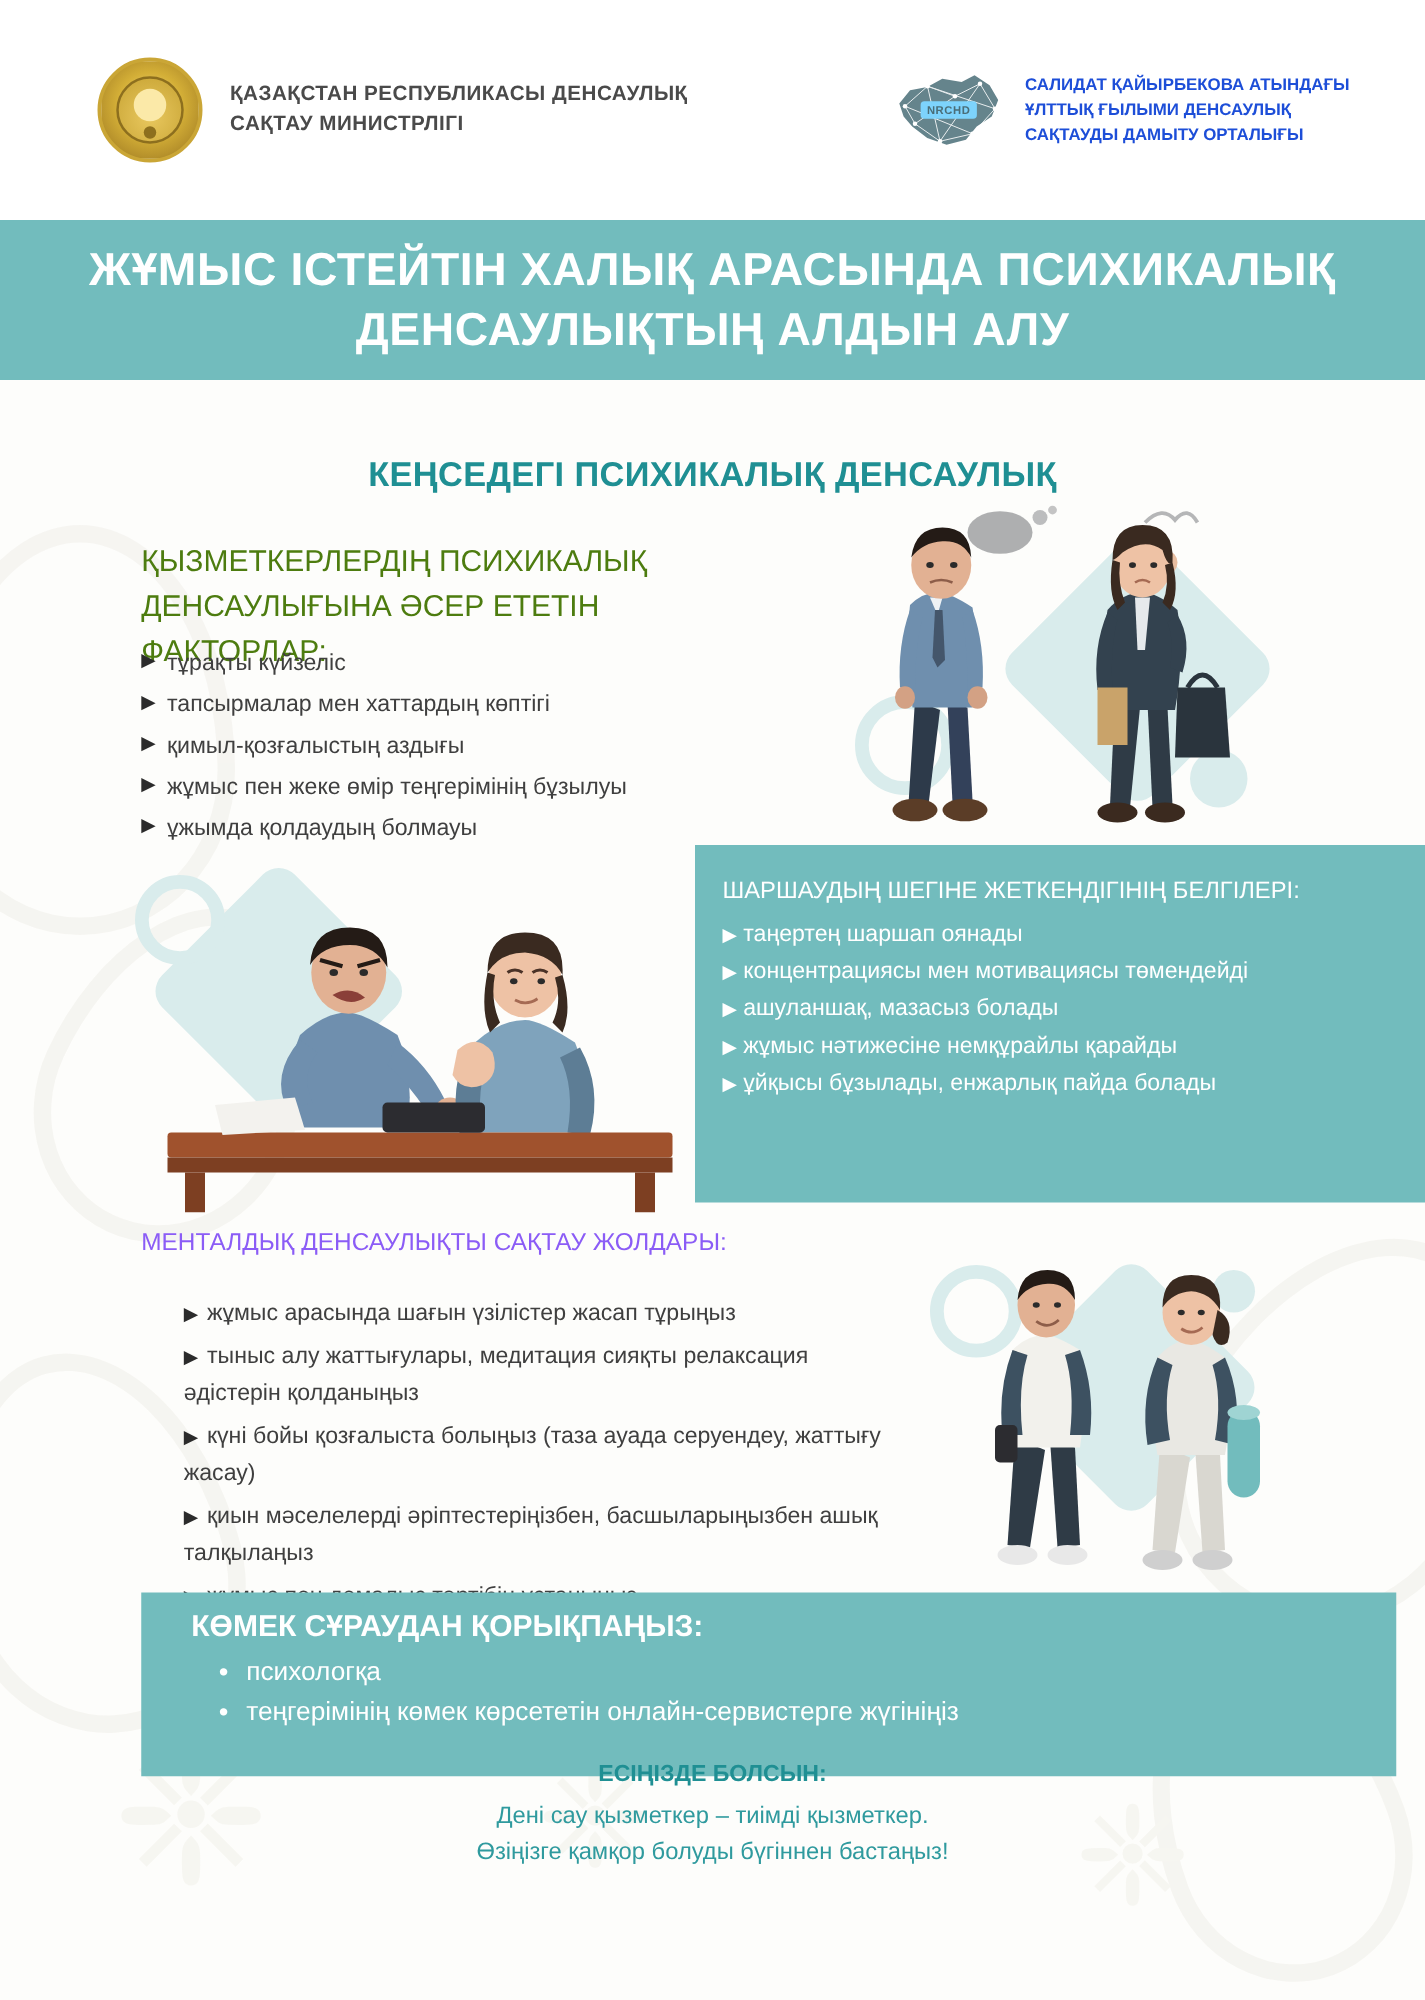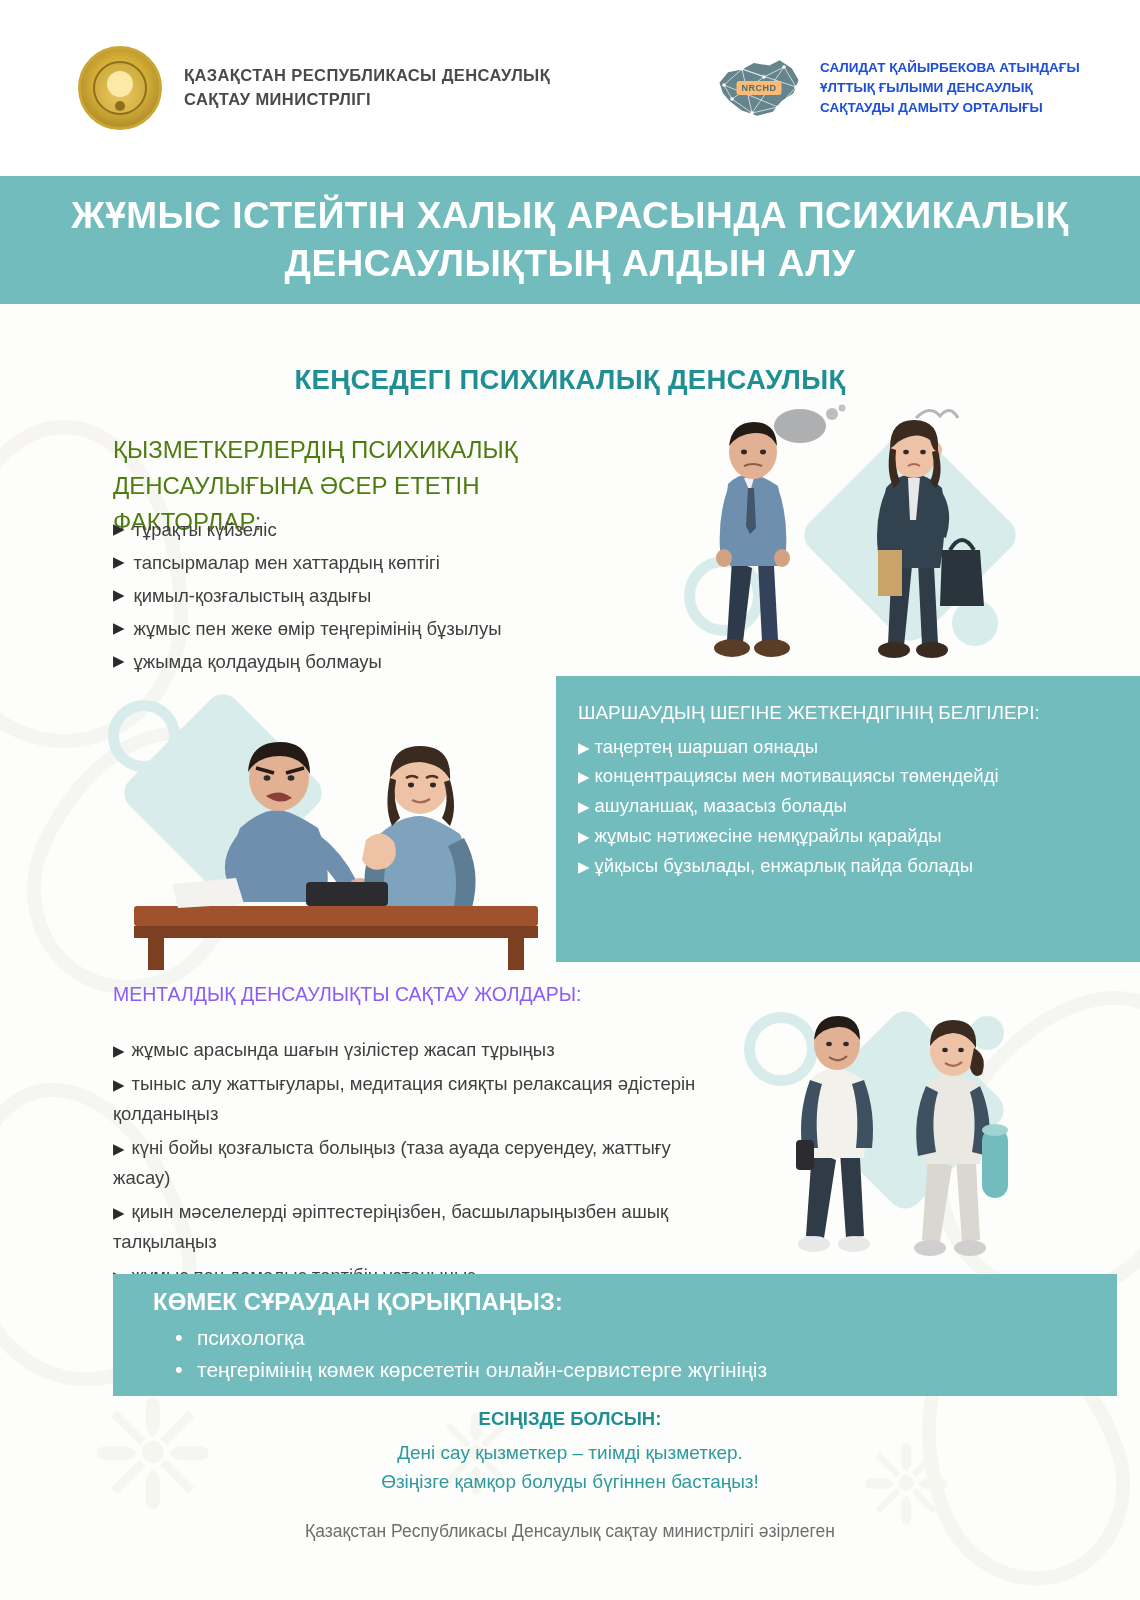--- a/index.html
+++ b/index.html
@@ -109,21 +109,21 @@
     opacity: 0.85;
   }
   .nrchd-logo .net {
     position: absolute;
     inset: 0;
   }
   .nrchd-logo .badge {
     position: absolute;
     left: 50%; top: 50%;
     transform: translate(-50%, -50%);
-    background: #fdba74;
+    background: #7dd3fc;
     color: #4a6e78;
     font-size: 9px;
     font-weight: bold;
     letter-spacing: 0.5px;
     padding: 2px 5px;
     border-radius: 3px;
   }
   .nrchd-text {
     margin-left: 18px;
     font-size: 13.5px;
@@ -259,30 +259,31 @@
     position: absolute;
     top: 1035px;
     left: 113px;
     width: 610px;
   }
   .sec3-list .bullet-row {
     display: block;
     font-size: 18.5px;
     line-height: 1.62;
     margin-bottom: 4px;
+    margin-left: 34px;
   }
   .sec3-list .tri { display: inline; margin-right: 7px; }
 
   
   .help-box {
     position: absolute;
     left: 113px;
     top: 1274px;
     width: 1004px;
-    height: 122px;
+    height: 147px;
     background: #72bcbd;
     color: #ffffff;
     box-sizing: border-box;
     padding: 14px 0 0 40px;
   }
   .help-box .hb-title {
     font-size: 24px;
     font-weight: bold;
     margin-bottom: 6px;
   }
@@ -594,15 +595,14 @@
     <div class="hb-item">психологқа</div>
     <div class="hb-item">теңгерімінің көмек көрсететін онлайн-сервистерге жүгініңіз</div>
   </div>
 
   <div class="remember">
     <div class="rm-title">ЕСІҢІЗДЕ БОЛСЫН:</div>
     <div class="rm-line">Дені сау қызметкер – тиімді қызметкер.</div>
     <div class="rm-line">Өзіңізге қамқор болуды бүгіннен бастаңыз!</div>
   </div>
 
-  <div class="footer-note">Қазақстан Республикасы Денсаулық сақтау министрлігі әзірлеген</div>
 
 </div>
 
 </body></html>

